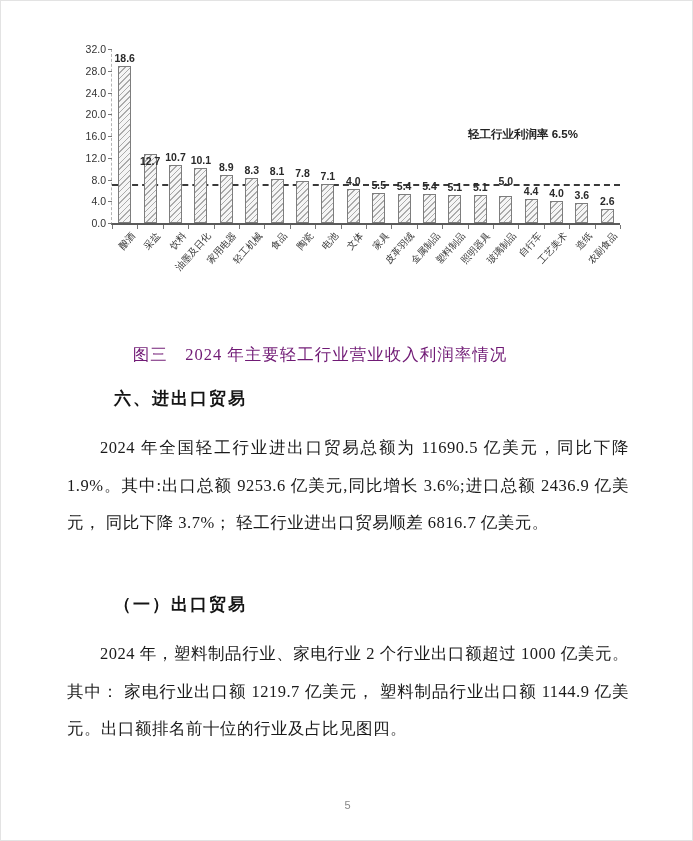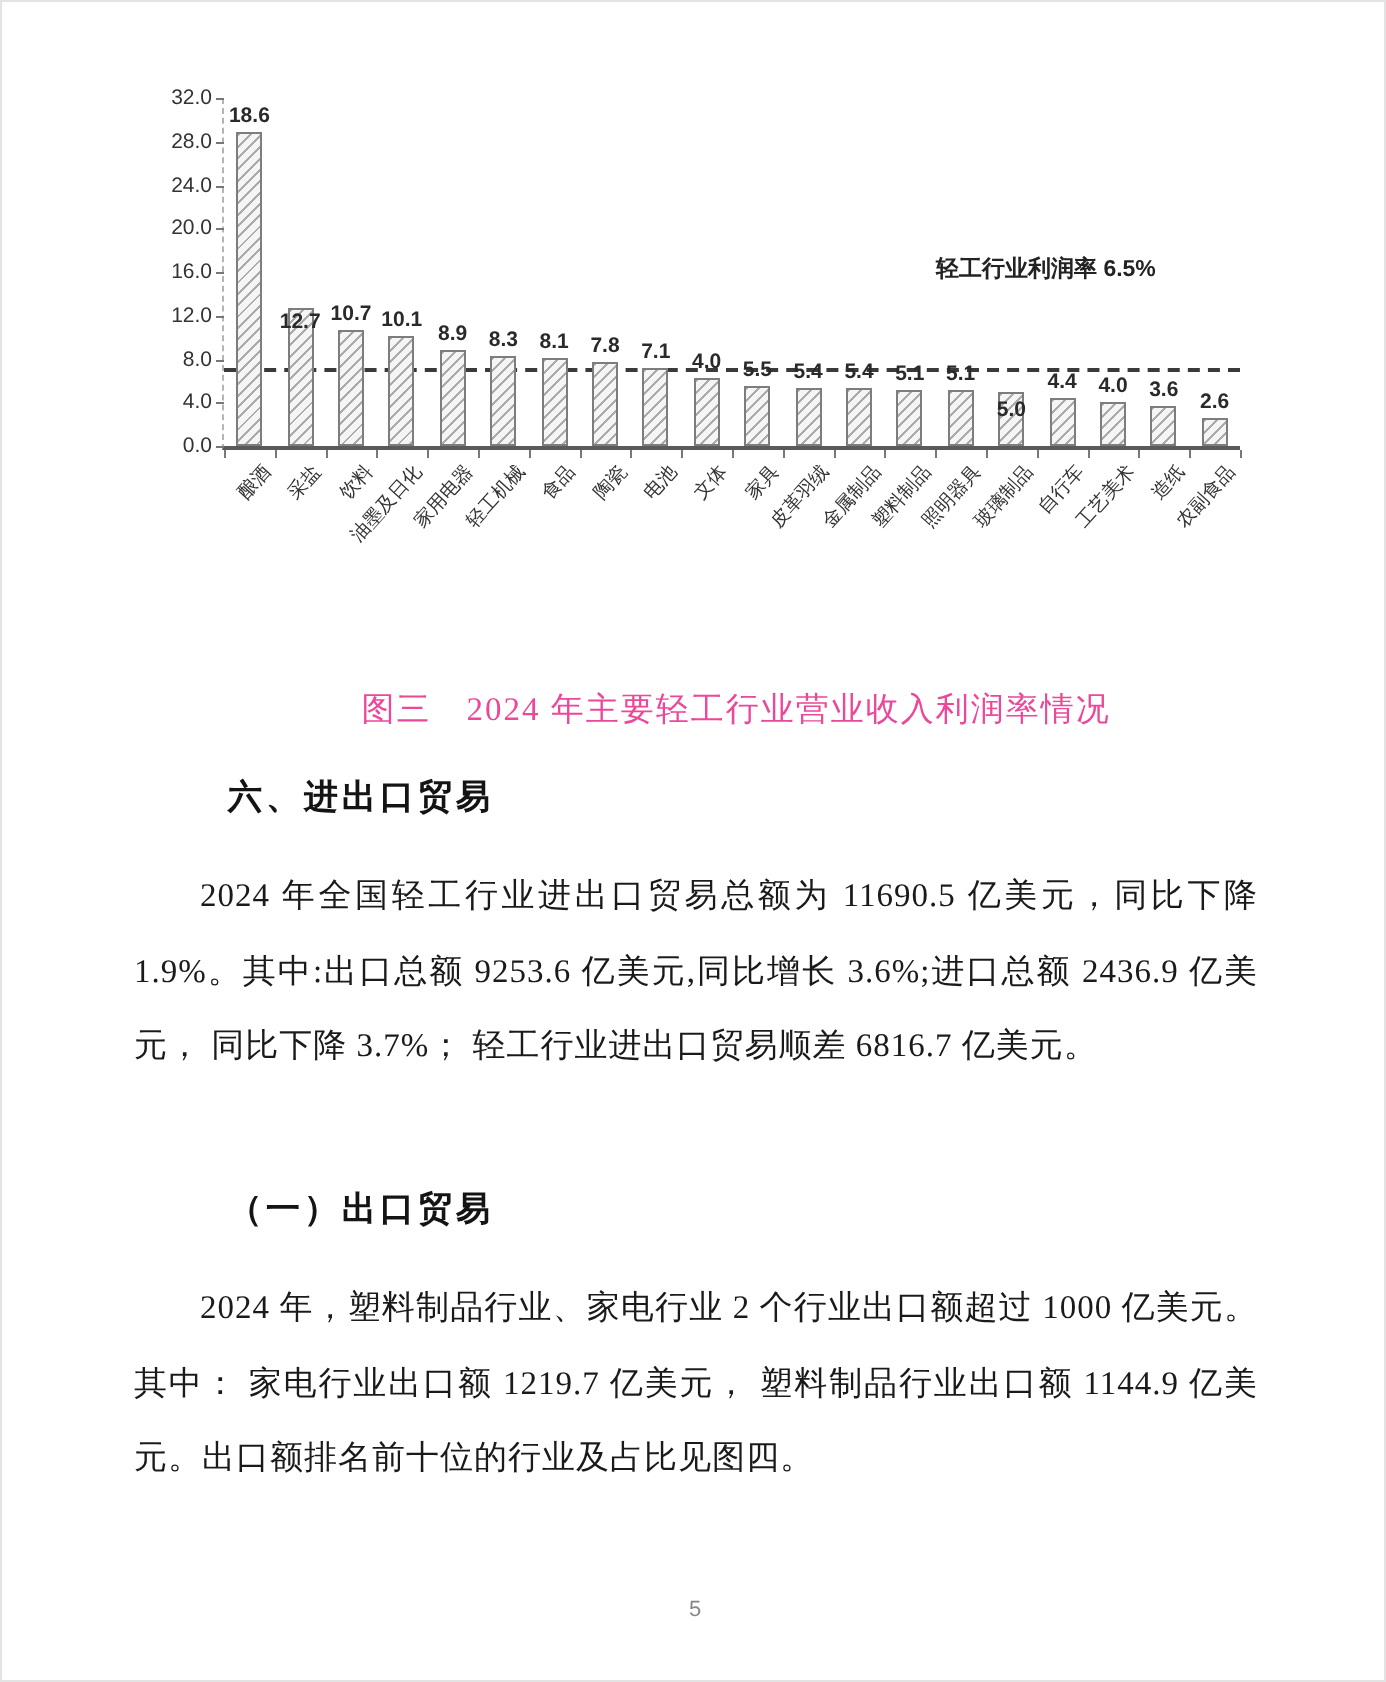--- a/index.html
+++ b/index.html
@@ -55,21 +55,21 @@
     font-family:"Liberation Sans","DejaVu Sans",sans-serif;
     font-size:11.5px;font-weight:bold;color:#222;white-space:nowrap;
   }
   .xticks{
     position:absolute;left:0;top:176px;width:509px;height:4px;
     background:repeating-linear-gradient(90deg,#777 0 1px,transparent 1px 25.4px);
   }
   
   .caption{
     position:absolute;left:0;top:343px;width:638px;
-    text-align:center;font-size:16.5px;letter-spacing:1px;color:#ec4899;padding-left:48px;
+    text-align:center;font-size:16.5px;letter-spacing:1px;color:#701a75;
   }
   .heading{
     position:absolute;left:113px;font-size:17px;font-weight:bold;color:#141414;
     letter-spacing:2px;
   }
   .para{
     position:absolute;left:66px;width:562px;
     font-size:16.5px;line-height:37.5px;
     text-align:justify;text-indent:2em;color:#1a1a1a;
     letter-spacing:0.5px;
@@ -177,21 +177,21 @@
         <div class="bar-label" style="left: 342.9px; bottom: 29.7312px;">5.1</div>
         <div class="cat-anchor" style="left: 346.9px; top: 181px;">
           <div class="cat-label">塑料制品</div>
         </div>
         <div class="bar" style="left: 361.8px; height: 27.7312px;"></div>
         <div class="bar-label" style="left: 368.3px; bottom: 29.7312px;">5.1</div>
         <div class="cat-anchor" style="left: 372.3px; top: 181px;">
           <div class="cat-label">照明器具</div>
         </div>
         <div class="bar" style="left: 387.2px; height: 27.1875px;"></div>
-        <div class="bar-label" style="left: 393.7px; bottom: 12px; margin-top: 20px;">5.0</div>
+        <div class="bar-label" style="left: 393.7px; bottom: 36px; margin-top: 20px;">5.0</div>
         <div class="cat-anchor" style="left: 397.7px; top: 181px;">
           <div class="cat-label">玻璃制品</div>
         </div>
         <div class="bar" style="left: 412.6px; height: 23.925px;"></div>
         <div class="bar-label" style="left: 419.1px; bottom: 25.925px;">4.4</div>
         <div class="cat-anchor" style="left: 423.1px; top: 181px;">
           <div class="cat-label">自行车</div>
         </div>
         <div class="bar" style="left: 438px; height: 21.75px;"></div>
         <div class="bar-label" style="left: 444.5px; bottom: 23.75px;">4.0</div>

